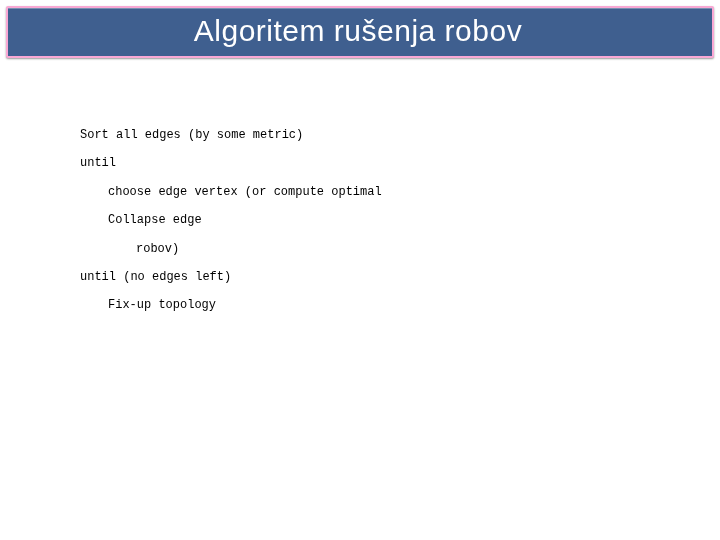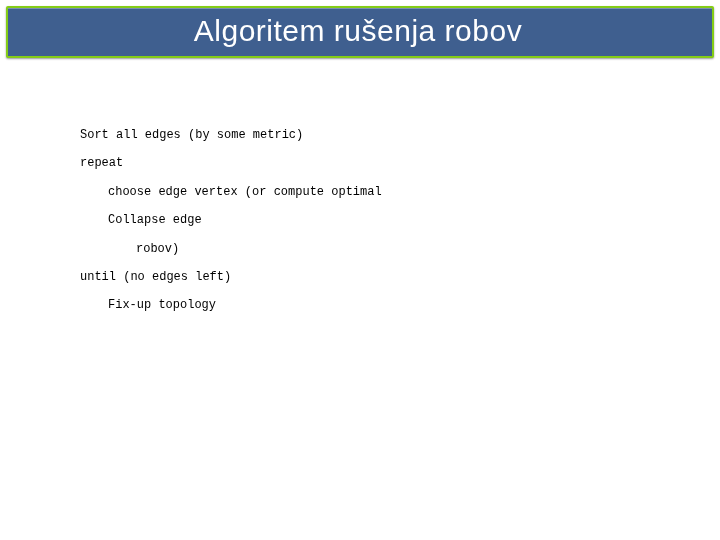--- a/index.html
+++ b/index.html
@@ -6,21 +6,21 @@
     body {
       width: 720px;
       height: 540px;
       background: #ffffff;
       font-family: Arial, Helvetica, sans-serif;
       overflow: hidden;
     }
     .title-bar {
       margin: 6px 6px 0 6px;
       background: #3f5f8f;
-      border: 2px solid #84cc16;
+      border: 2px solid #f9a8d4;
       border-radius: 2px;
       box-shadow: inset 0 1px 0 rgba(255,255,255,0.3), 0 1px 2px rgba(0,0,0,0.4);
       padding: 6px 4px 8px 0;
       text-align: center;
     }
     .title-text {
       color: #ffffff;
       font-size: 30px;
       font-weight: 400;
       letter-spacing: 0.5px;
@@ -40,19 +40,19 @@
   </style>
 </head>
 <body>
 
 <div class="title-bar">
   <div class="title-text">Algoritem rušenja robov</div>
 </div>
 
 <div class="content">
   <div class="code-line">Sort all edges (by some metric)</div>
-  <div class="code-line">repeat</div>
+  <div class="code-line">until</div>
   <div class="code-line indent-1">choose edge vertex (or compute optimal</div>
   <div class="code-line indent-1">Collapse edge</div>
   <div class="code-line indent-2">robov)</div>
   <div class="code-line">until (no edges left)</div>
   <div class="code-line indent-1">Fix-up topology</div>
 </div>
 
 </body></html>

